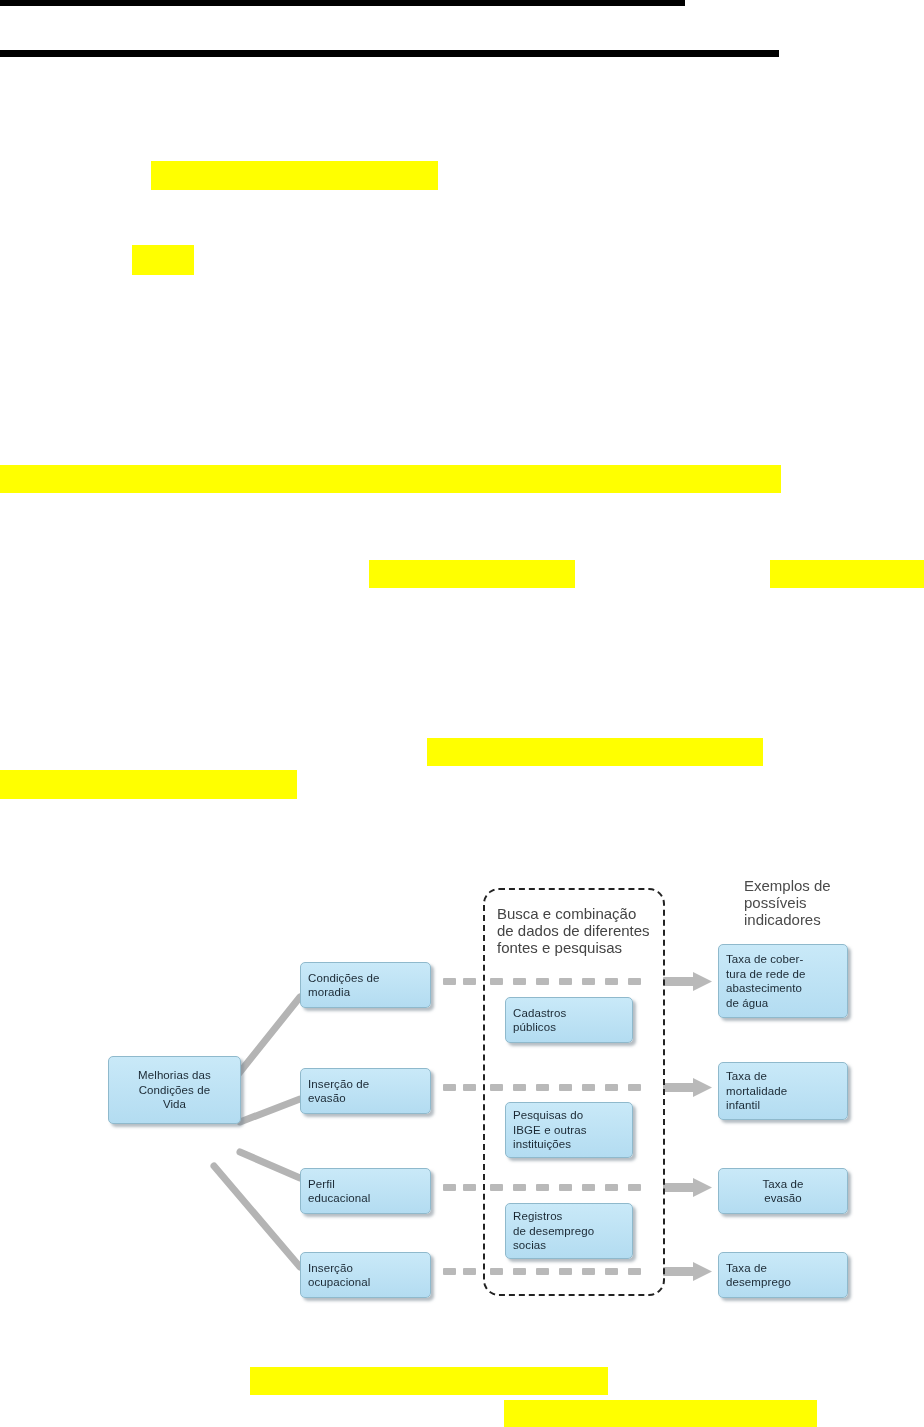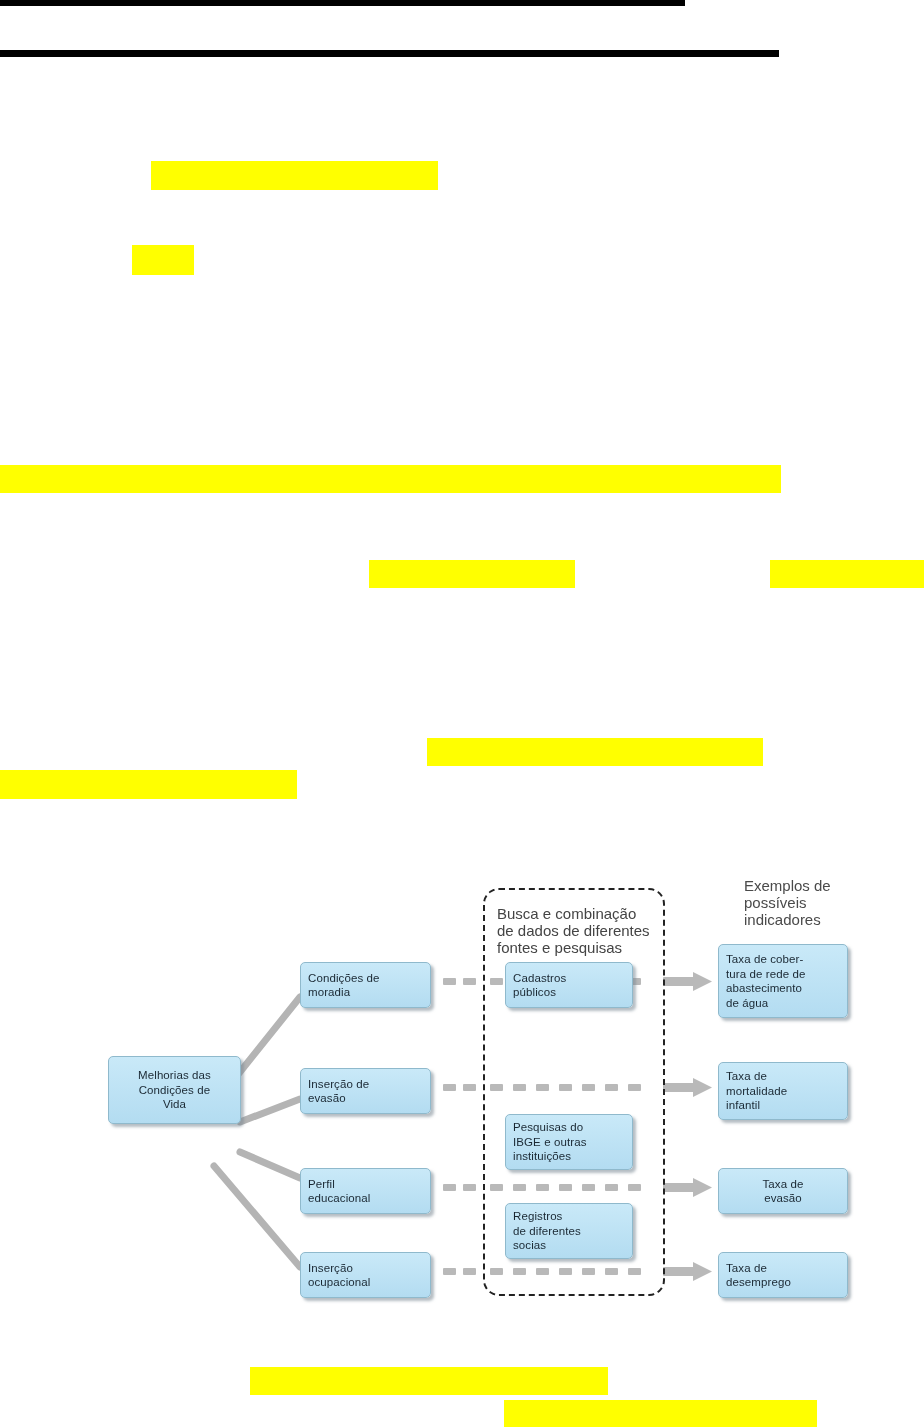--- a/index.html
+++ b/index.html
@@ -182,39 +182,39 @@
       </div>
     </div>
 
     <div class="node" style="left:300px;top:1252px;width:131px;height:44px;">
       <div>
         <span>Inserção</span>
         <span>ocupacional</span>
       </div>
     </div>
 
-    <div class="node" style="left:505px;top:962px;width:128px;height:44px;">
+    <div class="node" style="left:505px;top:997px;width:128px;height:44px;">
       <div>
         <span>Cadastros</span>
         <span>públicos</span>
       </div>
     </div>
 
-    <div class="node" style="left:505px;top:1102px;width:128px;height:56px;margin-top:12px;">
+    <div class="node" style="left:505px;top:1102px;width:128px;height:56px;">
       <div>
         <span>Pesquisas do</span>
         <span>IBGE e outras</span>
         <span>instituições</span>
       </div>
     </div>
 
     <div class="node" style="left:505px;top:1203px;width:128px;height:56px;">
       <div>
         <span>Registros</span>
-        <span>de diferentes</span>
+        <span>de desemprego</span>
         <span>socias</span>
       </div>
     </div>
 
     <div class="node" style="left:718px;top:944px;width:130px;height:74px;">
       <div>
         <span>Taxa de cober-</span>
         <span>tura de rede de</span>
         <span>abastecimento</span>
         <span>de água</span>

